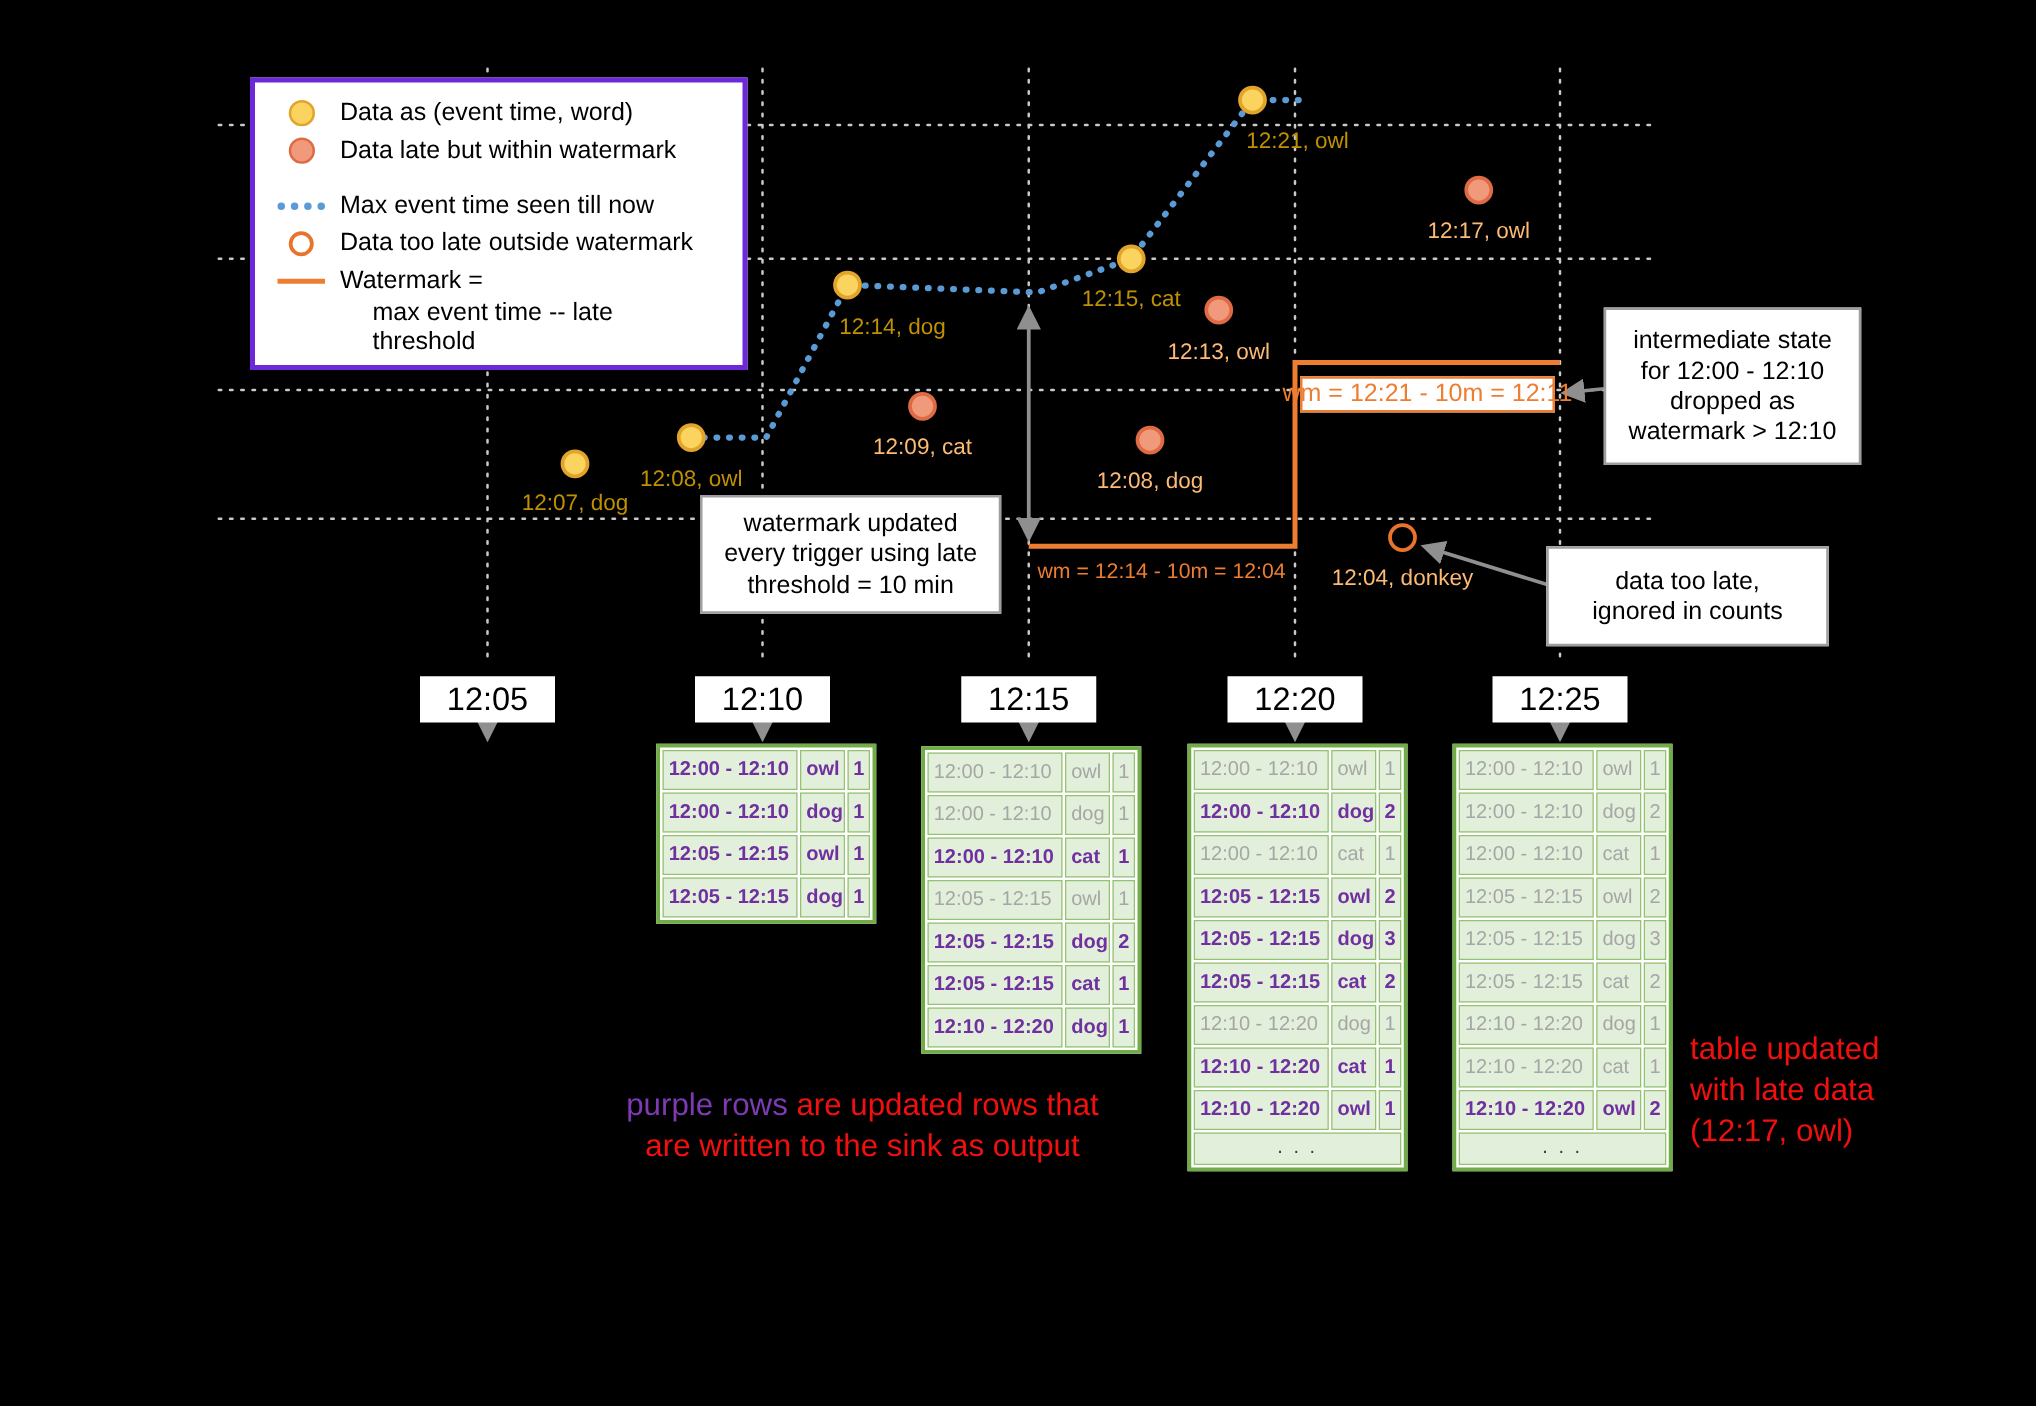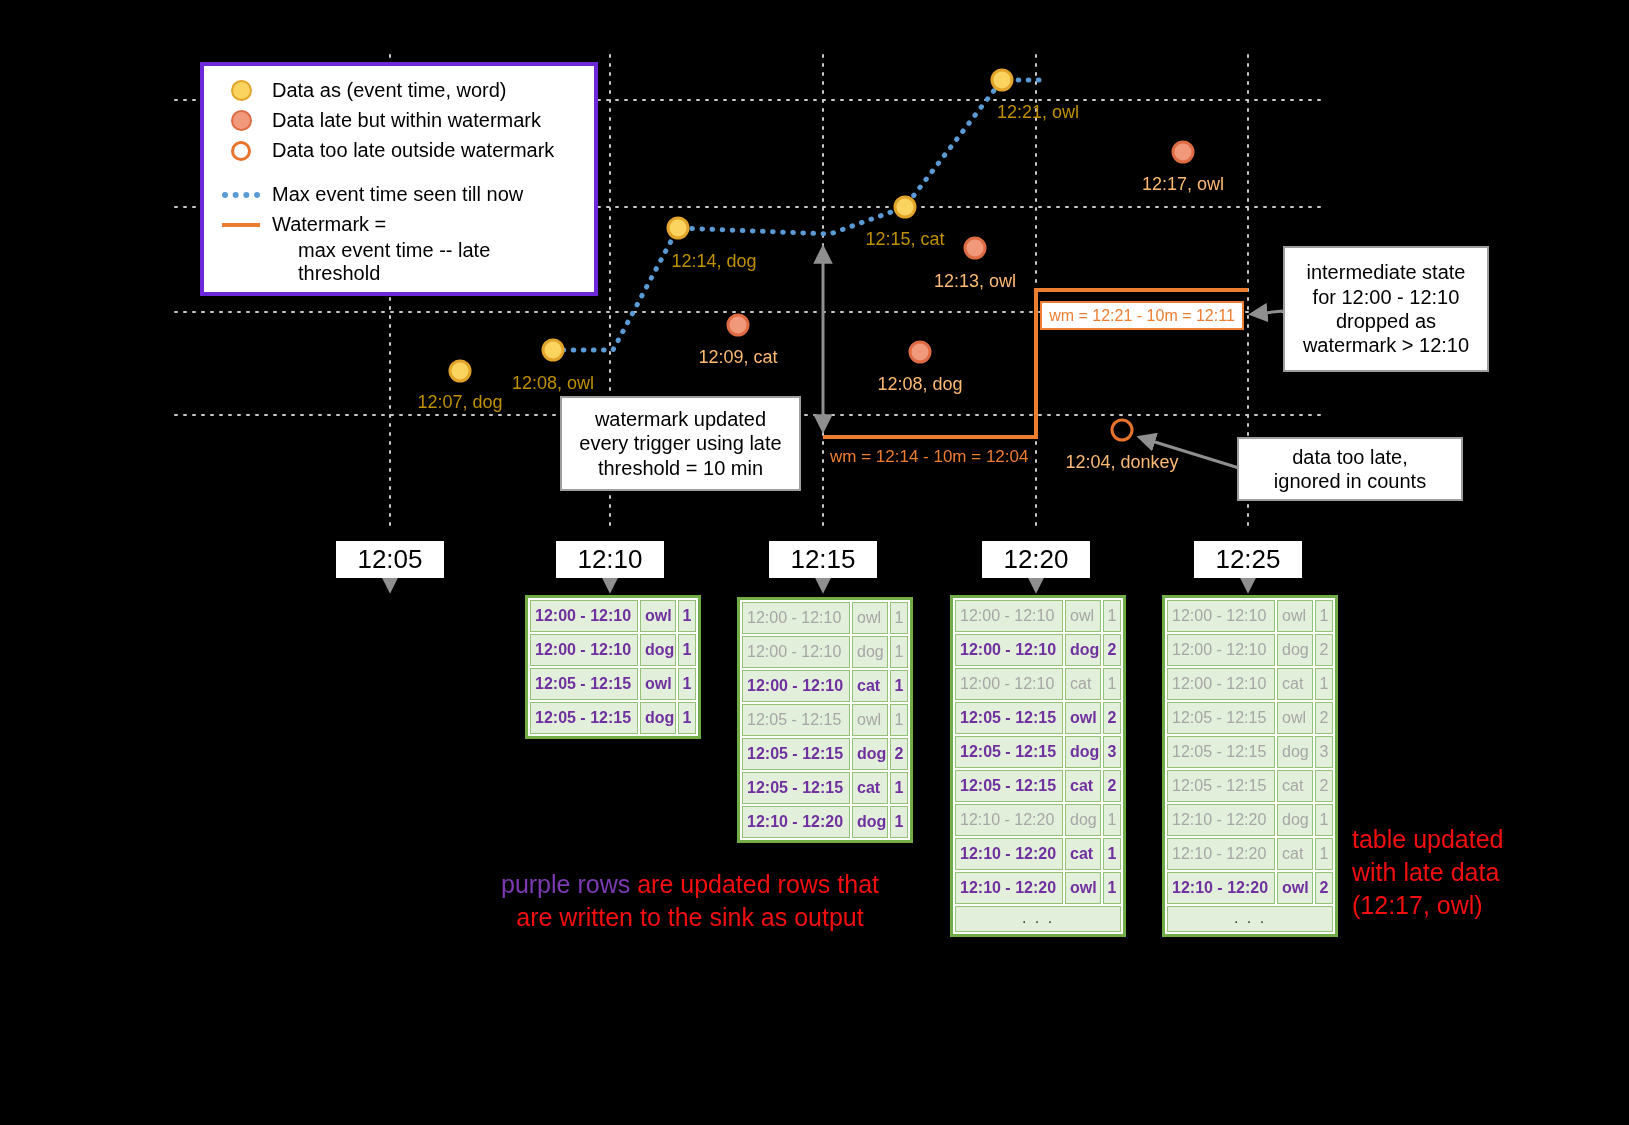--- a/index.html
+++ b/index.html
@@ -35,33 +35,33 @@
   .pt-label { position:absolute; transform:translateX(-50%); font-size:18px; white-space:nowrap; }
   .lbl-gold   { color:#BF9000; }
   .lbl-orange { color:#fdba74; }
 
   
   .wm-text {
     position:absolute; left:830px; top:447px; color:#ED7D31; font-size:17px; white-space:nowrap;
   }
   .wm-box {
     position:absolute; left:1040px; top:301px; width:204px; height:29px;
-    background:#fff; border:2px solid #ED7D31; color:#ED7D31; font-size:16px;
+    background:#fff; border:2px solid #ED7D31; color:#ED7D31; font-size:20px;
     display:flex; align-items:center; justify-content:center; white-space:nowrap;text-align:right;
   }
 
   
   .callout {
     position:absolute; background:#fff; border:2px solid #9e9e9e; color:#000;
     font-size:20px; line-height:1.22; display:flex; align-items:center; justify-content:center;
     text-align:center; white-space:pre-line;
   }
   #callout-trigger      { left:560px;  top:396px; width:241px; height:95px; }
   #callout-intermediate { left:1283px; top:246px; width:206px; height:126px; }
-  #callout-too-late     { left:1237px; top:437px; width:226px; height:64px; }
+  #callout-too-late     { left:1237px; top:437px; width:226px; height:80px; }
 
   
   .time-box {
     position:absolute; top:527px; width:108px; height:37px; background:#fff; color:#000;
     font-size:26px; display:flex; align-items:center; justify-content:center;margin-top:14px;
   }
 
   
   .result-table { position:absolute; background:#fff; border:3px solid #70AD47; padding:2px; }
   .trow { display:flex; gap:2px; margin-bottom:2px; }
@@ -139,31 +139,31 @@
           <span class="dot dot-yellow"></span>
         </span>
       <span>Data as (event time, word)</span>
     </div>
     <div class="legend-row">
       <span class="sw">
           <span class="dot dot-salmon"></span>
         </span>
       <span>Data late but within watermark</span>
     </div>
+    <div class="legend-row gap-top">
+      <span class="sw">
+          <span class="line-blue"></span>
+        </span>
+      <span>Max event time seen till now</span>
+    </div>
     <div class="legend-row">
       <span class="sw">
           <span class="dot dot-open"></span>
         </span>
       <span>Data too late outside watermark</span>
-    </div>
-    <div class="legend-row gap-top">
-      <span class="sw">
-          <span class="line-blue"></span>
-        </span>
-      <span>Max event time seen till now</span>
     </div>
     <div class="legend-row">
       <span class="sw">
           <span class="line-orange"></span>
         </span>
       <span>Watermark =</span>
     </div>
     <div class="legend-sub">max event time -- late threshold</div>
   </div>
 

